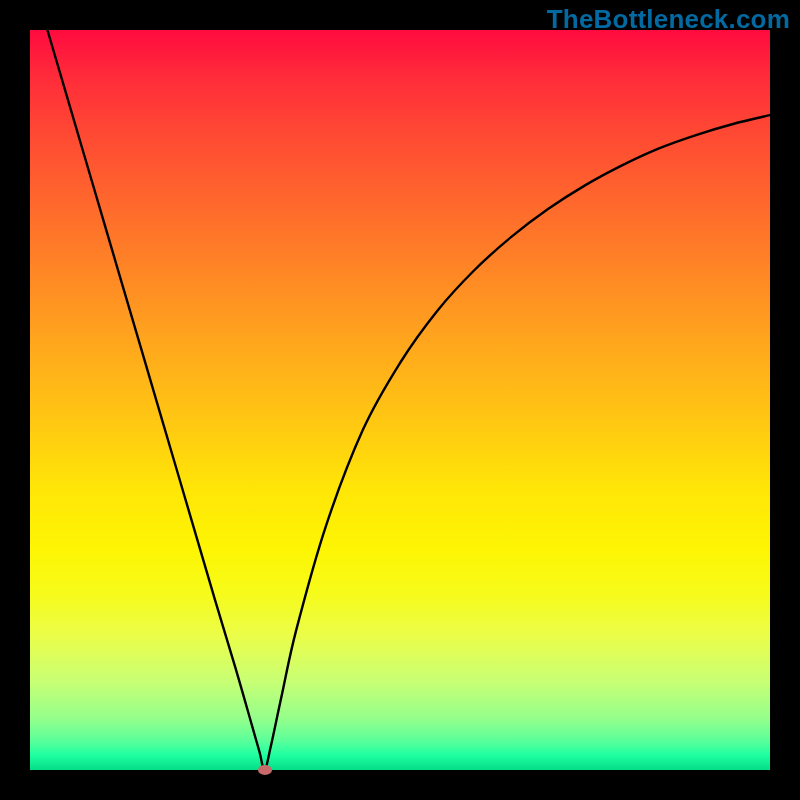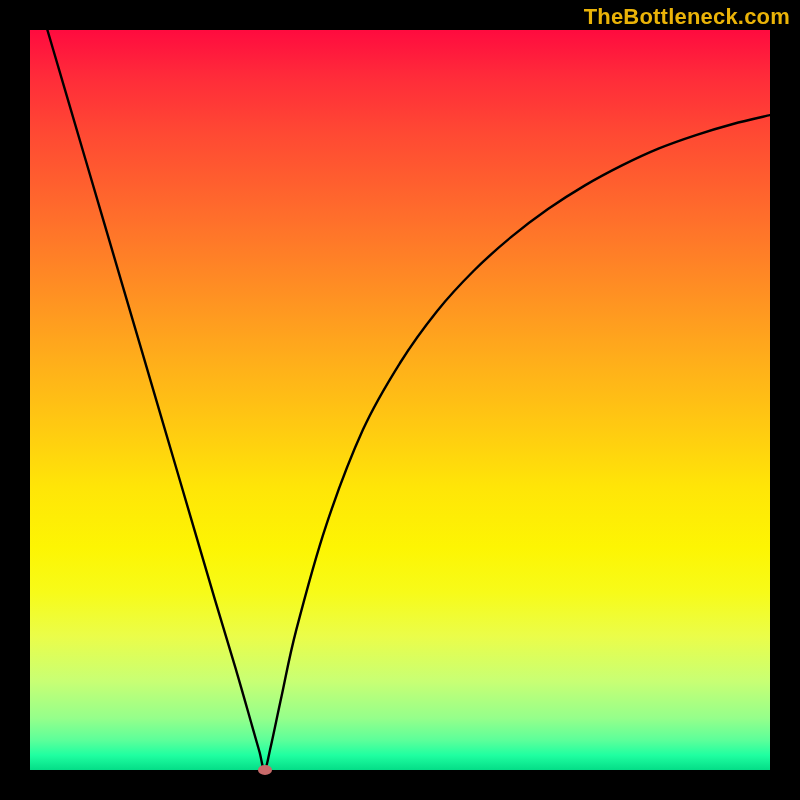--- a/index.html
+++ b/index.html
@@ -38,22 +38,22 @@
       #c8ff74 88%,
       #95ff8b 93%,
       #5cff9a 96%,
       #1fffa1 98%,
       #04dd87 100%);
   }
   .watermark {
     position: absolute;
     top: 4px;
     right: 10px;
-    color: #eab308;
-    font-size: 22px;
+    color: #0369a1;
+    font-size: 26px;
     font-weight: 600;
     letter-spacing: 0.2px;
     user-select: none;
   }
   svg.curve {
     position: absolute;
     left: 0;
     top: 0;
     width: 740px;
     height: 740px;

